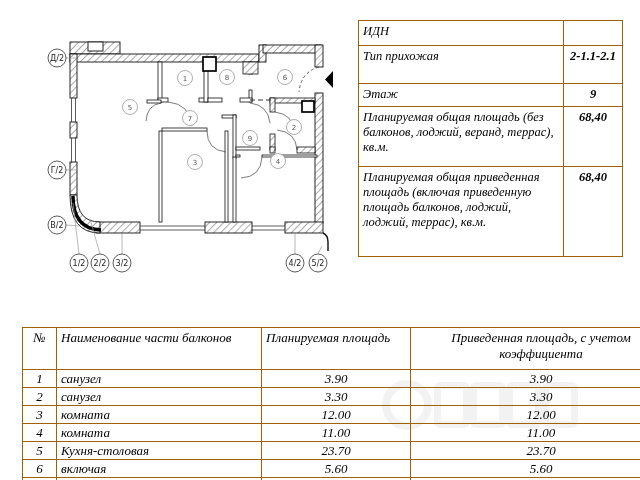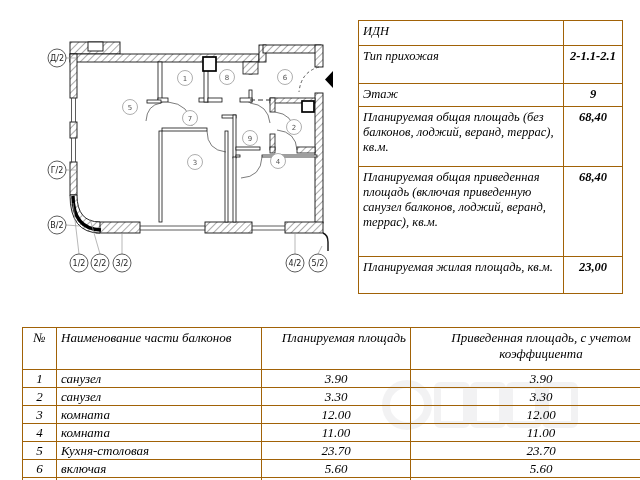--- a/index.html
+++ b/index.html
@@ -30,21 +30,21 @@
   .info-table tr:nth-child(6){height:37px;}
   
   .rooms-table{
     position:absolute;left:22px;top:327px;width:613px;
     font-size:13px;line-height:16px;table-layout:fixed;
   }
   .rooms-table th{font-weight:normal;padding:2px 4px;height:37px;vertical-align:top;}
   .rooms-table td{padding:0 4px;height:17px;text-align:center;}
   .rooms-table th.c1{width:25px;}
   .rooms-table th.c2{width:196px;text-align:left;}
-  .rooms-table th.c3{width:140px;text-align:right;}
+  .rooms-table th.c3{width:140px;text-align:left;}
   .rooms-table th.c4{width:252px;text-align:center;}
   .rooms-table td.name{text-align:left;}
   
   .wm{position:absolute;left:382px;top:372px;width:200px;height:55px;
       opacity:0.08;pointer-events:none;}
   .wm .ring{position:absolute;left:0;top:8px;width:34px;height:34px;
       border:8px solid #667;border-radius:50%;}
   .wm .blob{position:absolute;top:10px;width:22px;height:32px;
       border:7px solid #667;border-radius:6px;}
 </style>
@@ -204,26 +204,22 @@
       </tr>
       <tr>
         <td class="it-label">Этаж</td>
         <td class="it-value">9</td>
       </tr>
       <tr>
         <td class="it-label">Планируемая общая площадь (без балконов, лоджий, веранд, террас), кв.м.</td>
         <td class="it-value">68,40</td>
       </tr>
       <tr>
-        <td class="it-label">Планируемая общая приведенная площадь (включая приведенную санузел балконов, лоджий, веранд, террас), кв.м.</td>
+        <td class="it-label">Планируемая общая приведенная площадь (включая приведенную площадь балконов, лоджий, лоджий, террас), кв.м.</td>
         <td class="it-value">68,40</td>
-      </tr>
-      <tr>
-        <td class="it-label">Планируемая жилая площадь, кв.м.</td>
-        <td class="it-value">23,00</td>
       </tr>
     </tbody>
 </table>
 
 <div class="wm">
   <span class="ring"></span>
   <span class="blob" style="left:52px"></span>
   <span class="blob" style="left:88px"></span>
   <span class="blob" style="left:124px"></span>
   <span class="blob" style="left:160px"></span>

